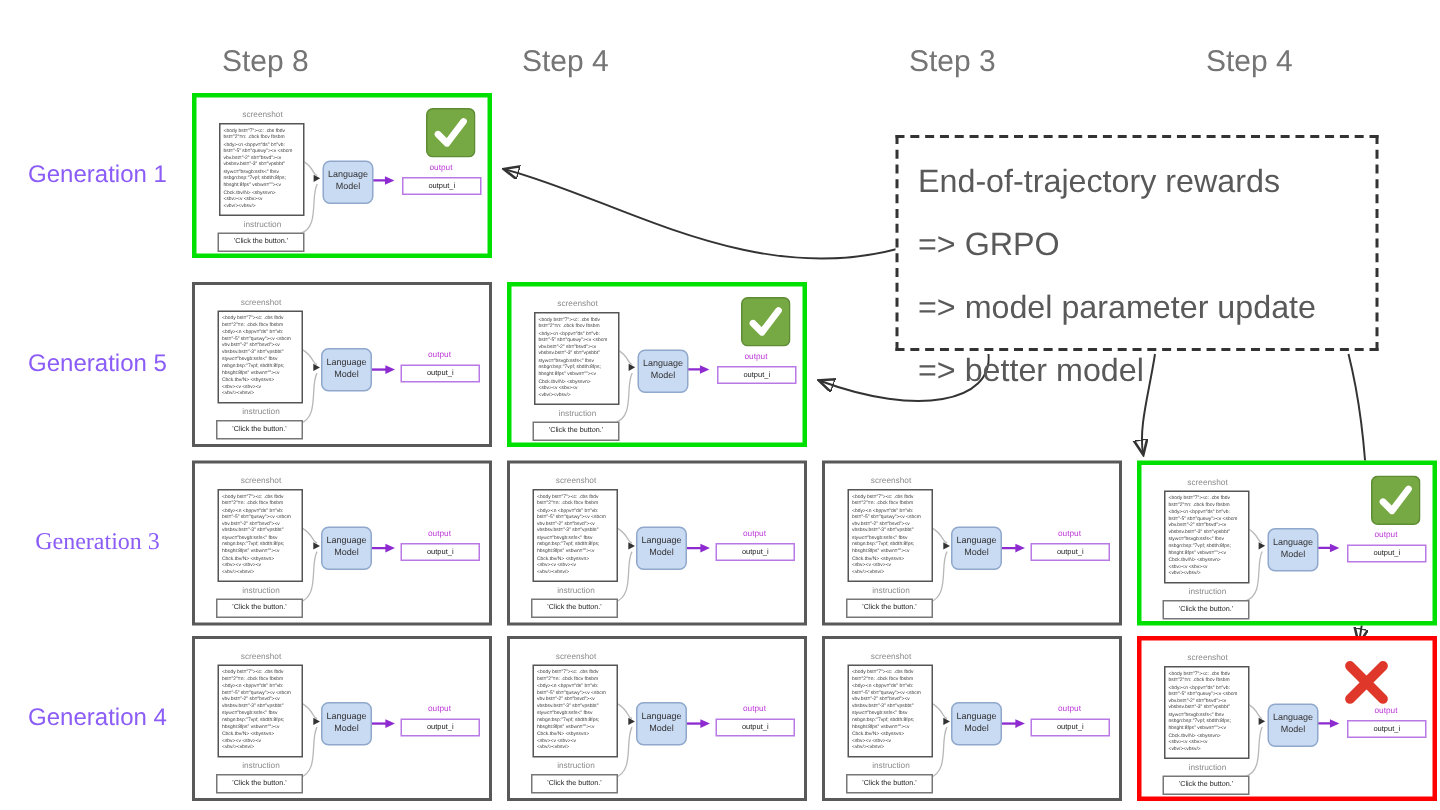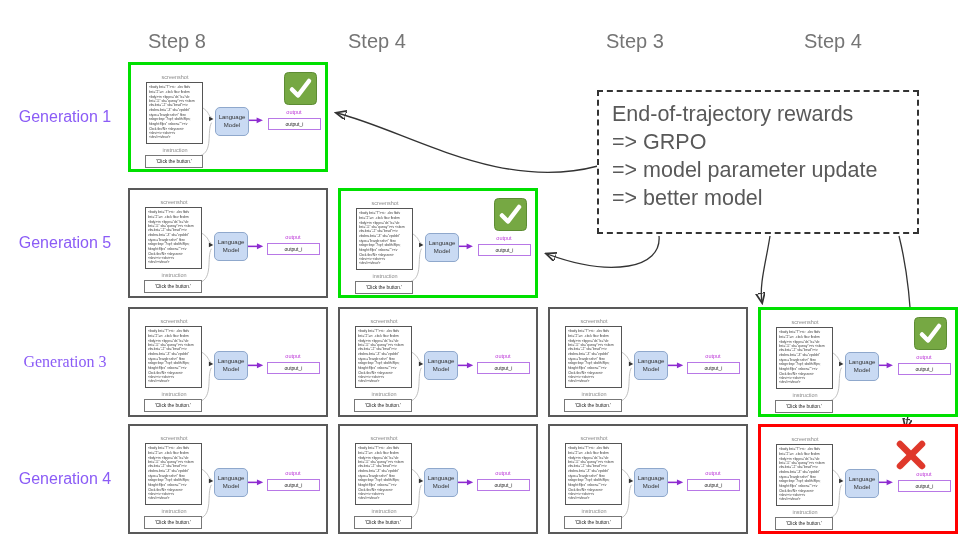--- a/index.html
+++ b/index.html
@@ -47,21 +47,21 @@
   .cell.fail .badge-x{display:block;right:26px;top:10px;}
   .check-bg{fill:var(--check-fill);stroke:#5d8c34;stroke-width:1;}
   .check-mark{fill:none;stroke:#fff;stroke-width:4.5;stroke-linecap:round;stroke-linejoin:round;}
   .badge-x line{stroke:var(--x-color);stroke-width:6.5;stroke-linecap:round;}
 
   .overlay{position:absolute;inset:0;pointer-events:none;}
   .overlay path{stroke:#333;stroke-width:1.3;fill:none;}
 
   .annotation{position:absolute;left:597px;top:90px;width:322px;height:144px;
               box-sizing:border-box;border:2px dashed #333;background:#fff;
-              padding:8px 13px;font-size:21.5px;line-height:28px;color:var(--annotation-text);}
+              padding:8px 13px;font-size:21.5px;line-height:42px;color:var(--annotation-text);}
 </style>
 </head>
 <body>
 
 <div id="canvas">
   <svg class="overlay" width="960" height="540" viewBox="0 0 960 540">
     <defs>
       <marker id="ah" markerWidth="9" markerHeight="8" refX="7" refY="3.5" orient="auto">
         <path d="M0,0 L8,3.5 L0,7 Z" fill="#333" stroke="none"></path>
       </marker>

